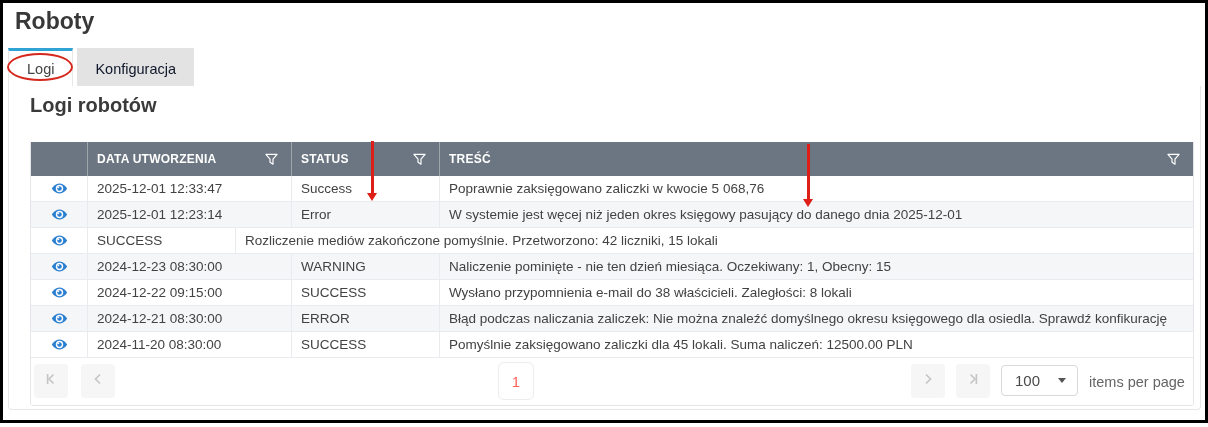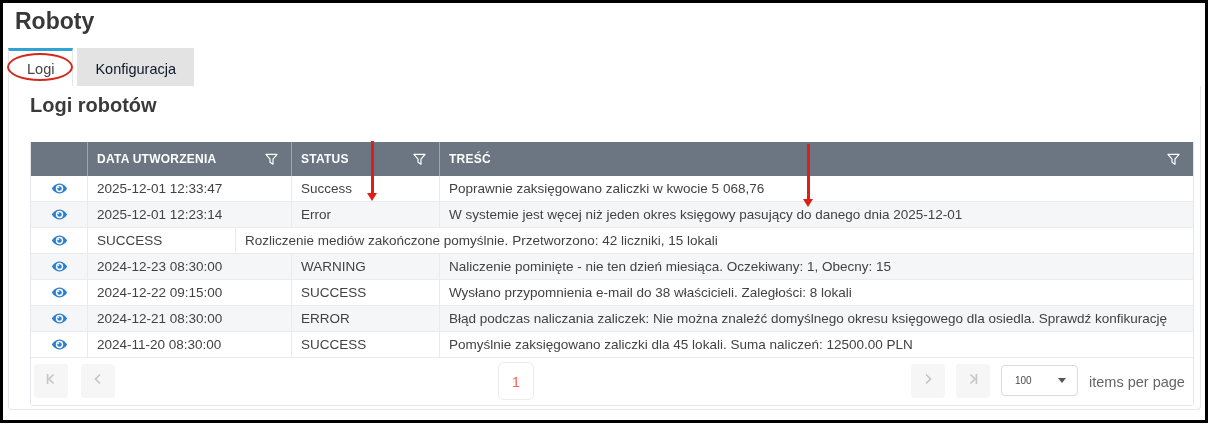--- a/index.html
+++ b/index.html
@@ -50,21 +50,21 @@
           display:flex;align-items:center;justify-content:center;}
   .pg-first{left:3px;}
   .pg-prev{left:50px;}
   .pg-next{left:880px;}
   .pg-last{left:925px;}
   .pg-page{position:absolute;left:467px;top:4px;width:36px;height:38px;box-sizing:border-box;
            border:1px solid #ececec;border-radius:6px;background:#fff;color:#ff6358;
            font-size:15px;display:flex;align-items:center;justify-content:center;}
   .pg-dropdown{position:absolute;left:970px;top:7px;width:77px;height:31px;box-sizing:border-box;
                border:1px solid #d9d9d9;border-radius:4px;background:#fff;display:flex;align-items:center;
-               font-size:10px;color:#4a4a4a;cursor:pointer;}
+               font-size:15px;color:#4a4a4a;cursor:pointer;}
   .pg-dropdown .val{padding-left:13px;flex:1;}
   .caret{width:0;height:0;border-left:4.5px solid transparent;border-right:4.5px solid transparent;
          border-top:5px solid #555;margin-right:11px;}
   .pg-label{position:absolute;left:1058px;top:0;height:47px;display:flex;align-items:center;
             font-size:14.5px;color:#656565;}
 
   
   .ann-ellipse{position:absolute;left:4px;top:50px;width:62px;height:24px;border:2.5px solid #d6281c;
                border-radius:50%;z-index:50;pointer-events:none;}
   .ann-arrow{position:absolute;display:flex;flex-direction:column;align-items:center;z-index:50;pointer-events:none;}

